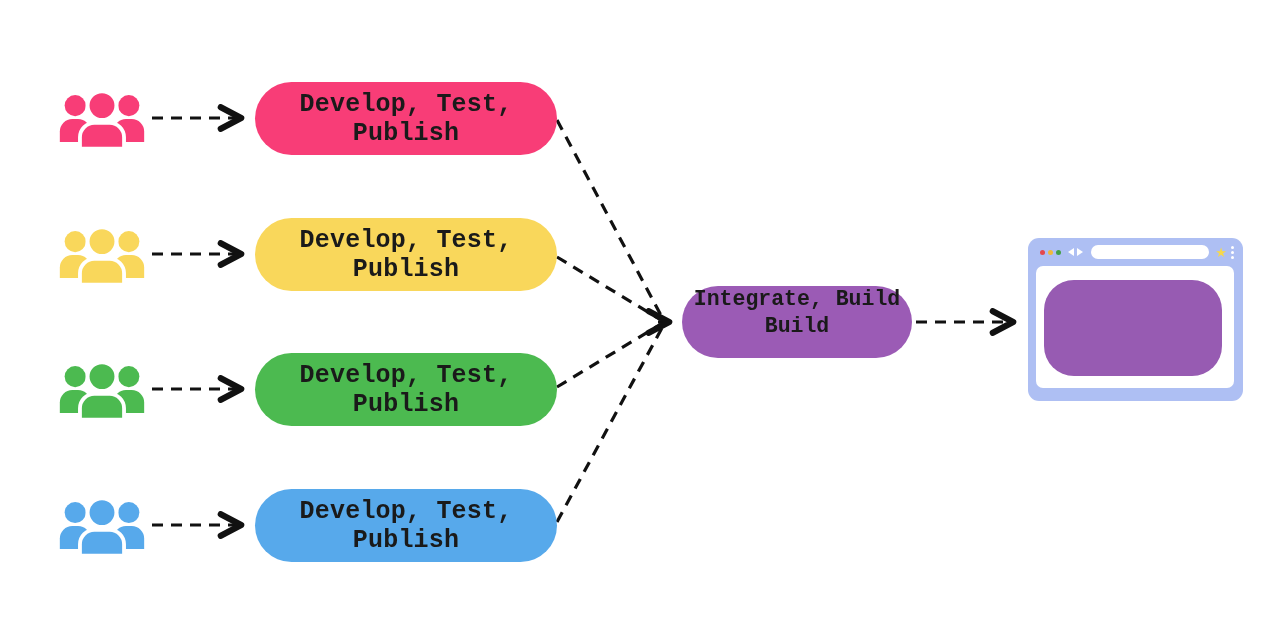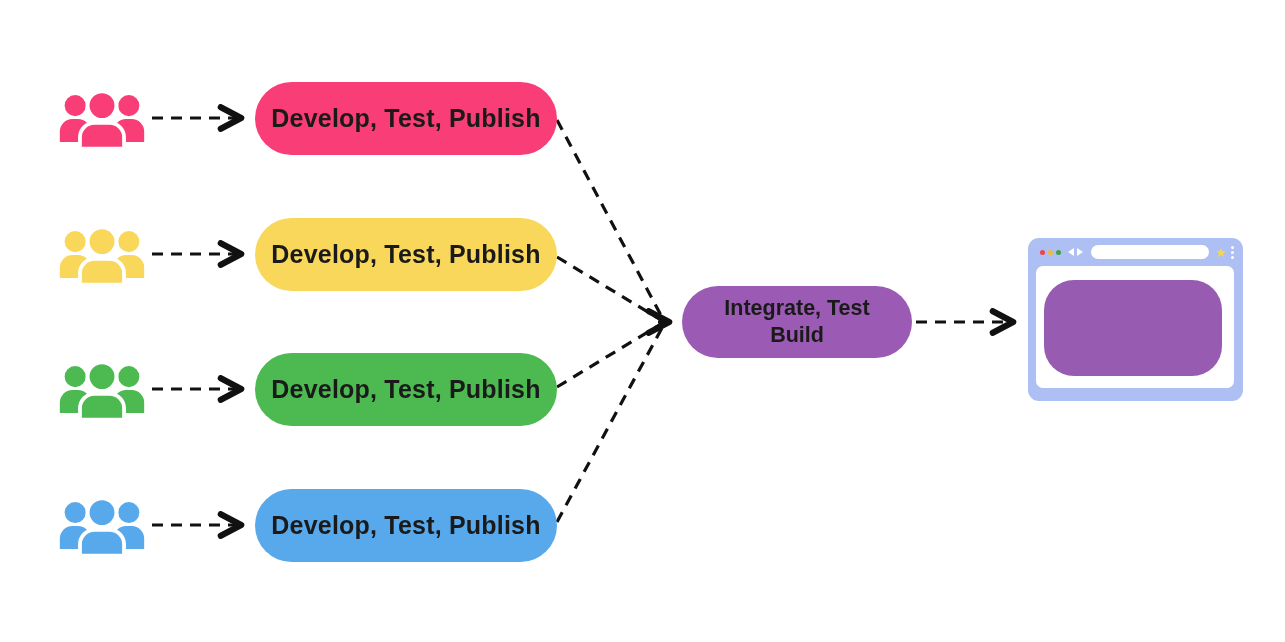--- a/index.html
+++ b/index.html
@@ -35,26 +35,27 @@
     height: 66px;
     z-index: 2;
   }
   .team-icon svg { width: 100%; height: 100%; display: block; }
 
   
   .pill {
     position: absolute;
     display: flex;
     align-items: center;
-    justify-content: center;
+    justify-content: flex-start;
     text-align: center;
     border-radius: 37px;
     color: #1a1a1a;
     font-weight: 700;
     z-index: 2;
+    font-family: Liberation Mono, monospace;
   }
   .stage-pill {
     left: 255px;
     width: 302px;
     height: 73px;
     font-size: 25px;
     letter-spacing: 0.2px;
   }
   .pill-1 { top: 82px; }
   .pill-2 { top: 218px; }
@@ -198,21 +199,21 @@
     <span>Develop, Test, Publish</span>
   </div>
   <div class="pill stage-pill pill-3" style="background-color: rgb(76, 186, 80);">
     <span>Develop, Test, Publish</span>
   </div>
   <div class="pill stage-pill pill-4" style="background-color: rgb(87, 169, 235);">
     <span>Develop, Test, Publish</span>
   </div>
 
   <div class="pill integration-pill" style="background-color: rgb(155, 91, 181);">
-    <span>Integrate, Test</span>
+    <span>Integrate, Build</span>
     <span>Build</span>
   </div>
 
   <div class="browser" style="background-color: rgb(174, 191, 243);">
     <div class="browser-topbar">
       <div class="traffic-dots">
         <span class="traffic-dot" style="background-color: rgb(229, 72, 77);"></span>
         <span class="traffic-dot" style="background-color: rgb(240, 185, 59);"></span>
         <span class="traffic-dot" style="background-color: rgb(67, 160, 71);"></span>
       </div>

